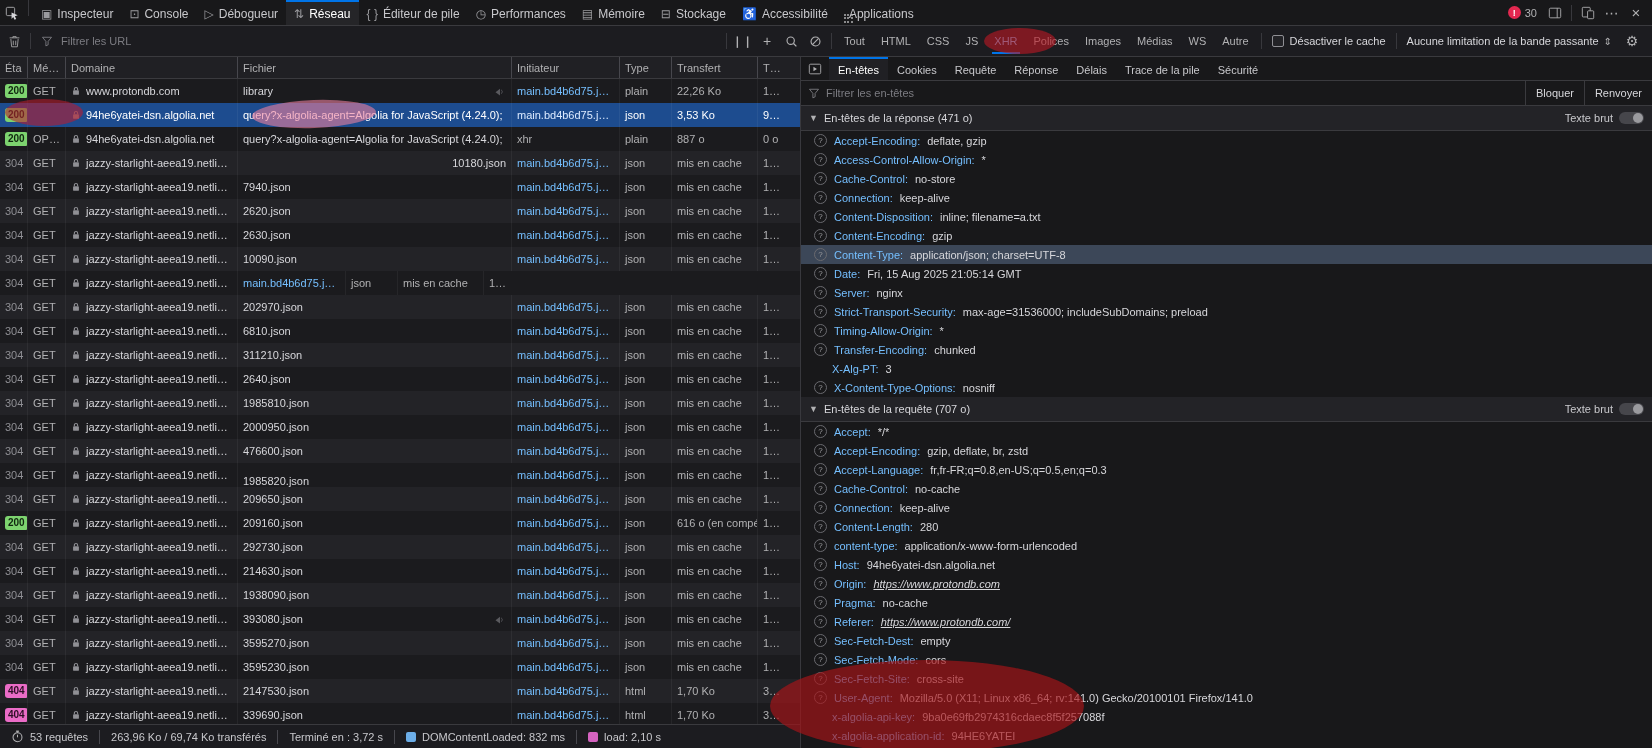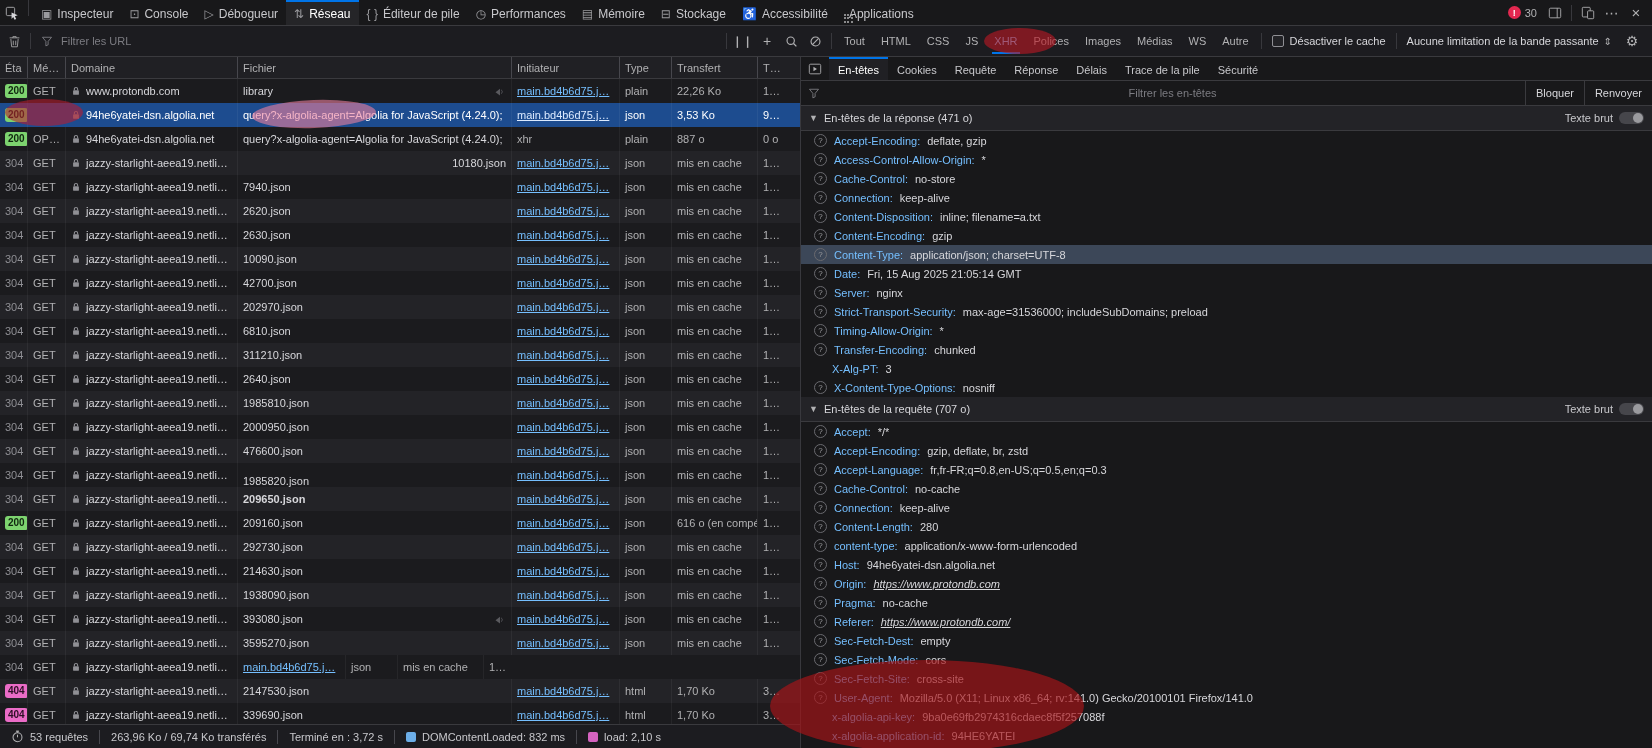--- a/index.html
+++ b/index.html
@@ -60,42 +60,42 @@
   .row.selected{background:#1d4c8f;}
   .row.selected .c,.row.selected .meth,.row.selected .dim{color:#fff;}
   .row.selected .link{color:#dbeaff;}
   .c{display:flex;align-items:center;padding:0 5px;border-right:1px solid rgba(255,255,255,0.05);
      white-space:nowrap;overflow:hidden;box-sizing:border-box;color:#d7d7db;gap:5px;}
   .dim{color:#b1b1b3;}
   .st304{color:#8f8f94;}
   .badge{padding:0 3px;border-radius:3px;font-size:10px;font-weight:bold;line-height:14px;}
   .badge.green{background:#7dd36f;color:#10260f;}
   .badge.pink{background:#eb6cc7;color:#2e0f26;}
-  .link{color:#75bfff;text-decoration:underline;}
+  .link{color:#75bfff;}
   .fname{flex:1;overflow:hidden;white-space:nowrap;}
   .flag{margin-left:auto;flex:none;opacity:.8;}
 
   
   .statusbar{flex:none;height:23px;border-top:1px solid #3a3a3e;background:#1c1c20;display:flex;
              align-items:center;color:#c8c8cc;}
   .sbi{display:flex;align-items:center;gap:6px;padding:0 11px;height:14px;border-left:1px solid #47474d;white-space:nowrap;}
   .sbi:first-child{border-left:none;}
   .swatch{width:10px;height:10px;border-radius:2px;flex:none;}
   .sw-blue{background:#6caee8;}
   .sw-pink{background:#d563c0;}
 
   
   .dtabs{height:23px;flex:none;display:flex;align-items:stretch;border-bottom:1px solid #3a3a3e;background:#18181a;}
   .dtab{display:flex;align-items:center;padding:0 9px;color:#c8c8cc;border-top:2px solid transparent;}
   .dtab.active{color:#fff;border-top:2px solid #0074e8;background:#202024;}
   .panelbtn{display:flex;align-items:center;padding:0 7px;}
   .dfilter{height:24px;flex:none;display:flex;align-items:center;border-bottom:1px solid #3a3a3e;
            padding-left:7px;background:#18181a;}
   .hfilter{flex:1;background:transparent;border:none;outline:none;color:#d7d7db;
-           font:11px "Liberation Sans",sans-serif;padding:0 6px;min-width:40px;text-align:center;}
+           font:11px "Liberation Sans",sans-serif;padding:0 6px;min-width:40px;}
   .hfilter::placeholder{color:#7c7c82;}
   .dbtn{display:flex;align-items:center;padding:0 10px;height:100%;color:#d7d7db;
         border-left:1px solid #3a3a3e;white-space:nowrap;}
   .dscroll{flex:1;overflow:hidden;display:flex;flex-direction:column;}
   .section-h{height:24px;flex:none;display:flex;align-items:center;gap:6px;background:#232327;
              border-bottom:1px solid #3a3a3e;padding:0 8px;color:#d7d7db;}
   .tri{color:#b1b1b3;font-size:9px;}
   .rawwrap{margin-left:auto;display:flex;align-items:center;gap:6px;color:#c8c8cc;}
   .toggle{width:25px;height:12px;border-radius:7px;background:#46464b;position:relative;flex:none;}
   .toggle i{position:absolute;top:1px;right:1px;width:10px;height:10px;border-radius:50%;background:#9a9a9e;}
@@ -487,23 +487,20 @@
             <div class="c dim" style="width: 38px;">GET</div>
             <div class="c" style="width: 172px;">
               <span>
                 <svg viewBox="0 0 12 12" width="10" height="10">
                   <rect x="2.5" y="5" width="7" height="5.5" rx="1" fill="#8f8f94"></rect>
                   <path d="M4 5.2 V3.8 a2 2 0 0 1 4 0 V5.2" fill="none" stroke="#8f8f94" stroke-width="1.3"></path>
                 </svg>
               </span>
               <span>jazzy-starlight-aeea19.netli…</span>
             </div>
-            <div class="c" style="width: 274px;">
-              <span class="fname">42700.json</span>
-            </div>
             <div class="c" style="width: 108px;">
               <span class="link">main.bd4b6d75.j…</span>
             </div>
             <div class="c dim" style="width: 52px;">json</div>
             <div class="c dim" style="width: 86px;">mis en cache</div>
             <div class="c dim" style="width: 42px; flex: 1 1 0%; border-right: none;">1…</div>
           </div>
           <div class="row">
             <div class="c" style="width: 28px;">
               <span class="st304">304</span>
@@ -703,21 +700,21 @@
             <div class="c dim" style="width: 38px;">GET</div>
             <div class="c" style="width: 172px;">
               <span>
                 <svg viewBox="0 0 12 12" width="10" height="10">
                   <rect x="2.5" y="5" width="7" height="5.5" rx="1" fill="#8f8f94"></rect>
                   <path d="M4 5.2 V3.8 a2 2 0 0 1 4 0 V5.2" fill="none" stroke="#8f8f94" stroke-width="1.3"></path>
                 </svg>
               </span>
               <span>jazzy-starlight-aeea19.netli…</span>
             </div>
-            <div class="c" style="width: 274px; font-weight: bold;">
+            <div class="c" style="width: 274px;">
               <span class="fname">209650.json</span>
             </div>
             <div class="c" style="width: 108px;">
               <span class="link">main.bd4b6d75.j…</span>
             </div>
             <div class="c dim" style="width: 52px;">json</div>
             <div class="c dim" style="width: 86px;">mis en cache</div>
             <div class="c dim" style="width: 42px; flex: 1 1 0%; border-right: none;">1…</div>
           </div>
           <div class="row">
@@ -876,20 +873,23 @@
             </div>
             <div class="c dim" style="width: 38px;">GET</div>
             <div class="c" style="width: 172px;">
               <span>
                 <svg viewBox="0 0 12 12" width="10" height="10">
                   <rect x="2.5" y="5" width="7" height="5.5" rx="1" fill="#8f8f94"></rect>
                   <path d="M4 5.2 V3.8 a2 2 0 0 1 4 0 V5.2" fill="none" stroke="#8f8f94" stroke-width="1.3"></path>
                 </svg>
               </span>
               <span>jazzy-starlight-aeea19.netli…</span>
+            </div>
+            <div class="c" style="width: 274px;">
+              <span class="fname">3595230.json</span>
             </div>
             <div class="c" style="width: 108px;">
               <span class="link">main.bd4b6d75.j…</span>
             </div>
             <div class="c dim" style="width: 52px;">json</div>
             <div class="c dim" style="width: 86px;">mis en cache</div>
             <div class="c dim" style="width: 42px; flex: 1 1 0%; border-right: none;">1…</div>
           </div>
           <div class="row">
             <div class="c" style="width: 28px;">

